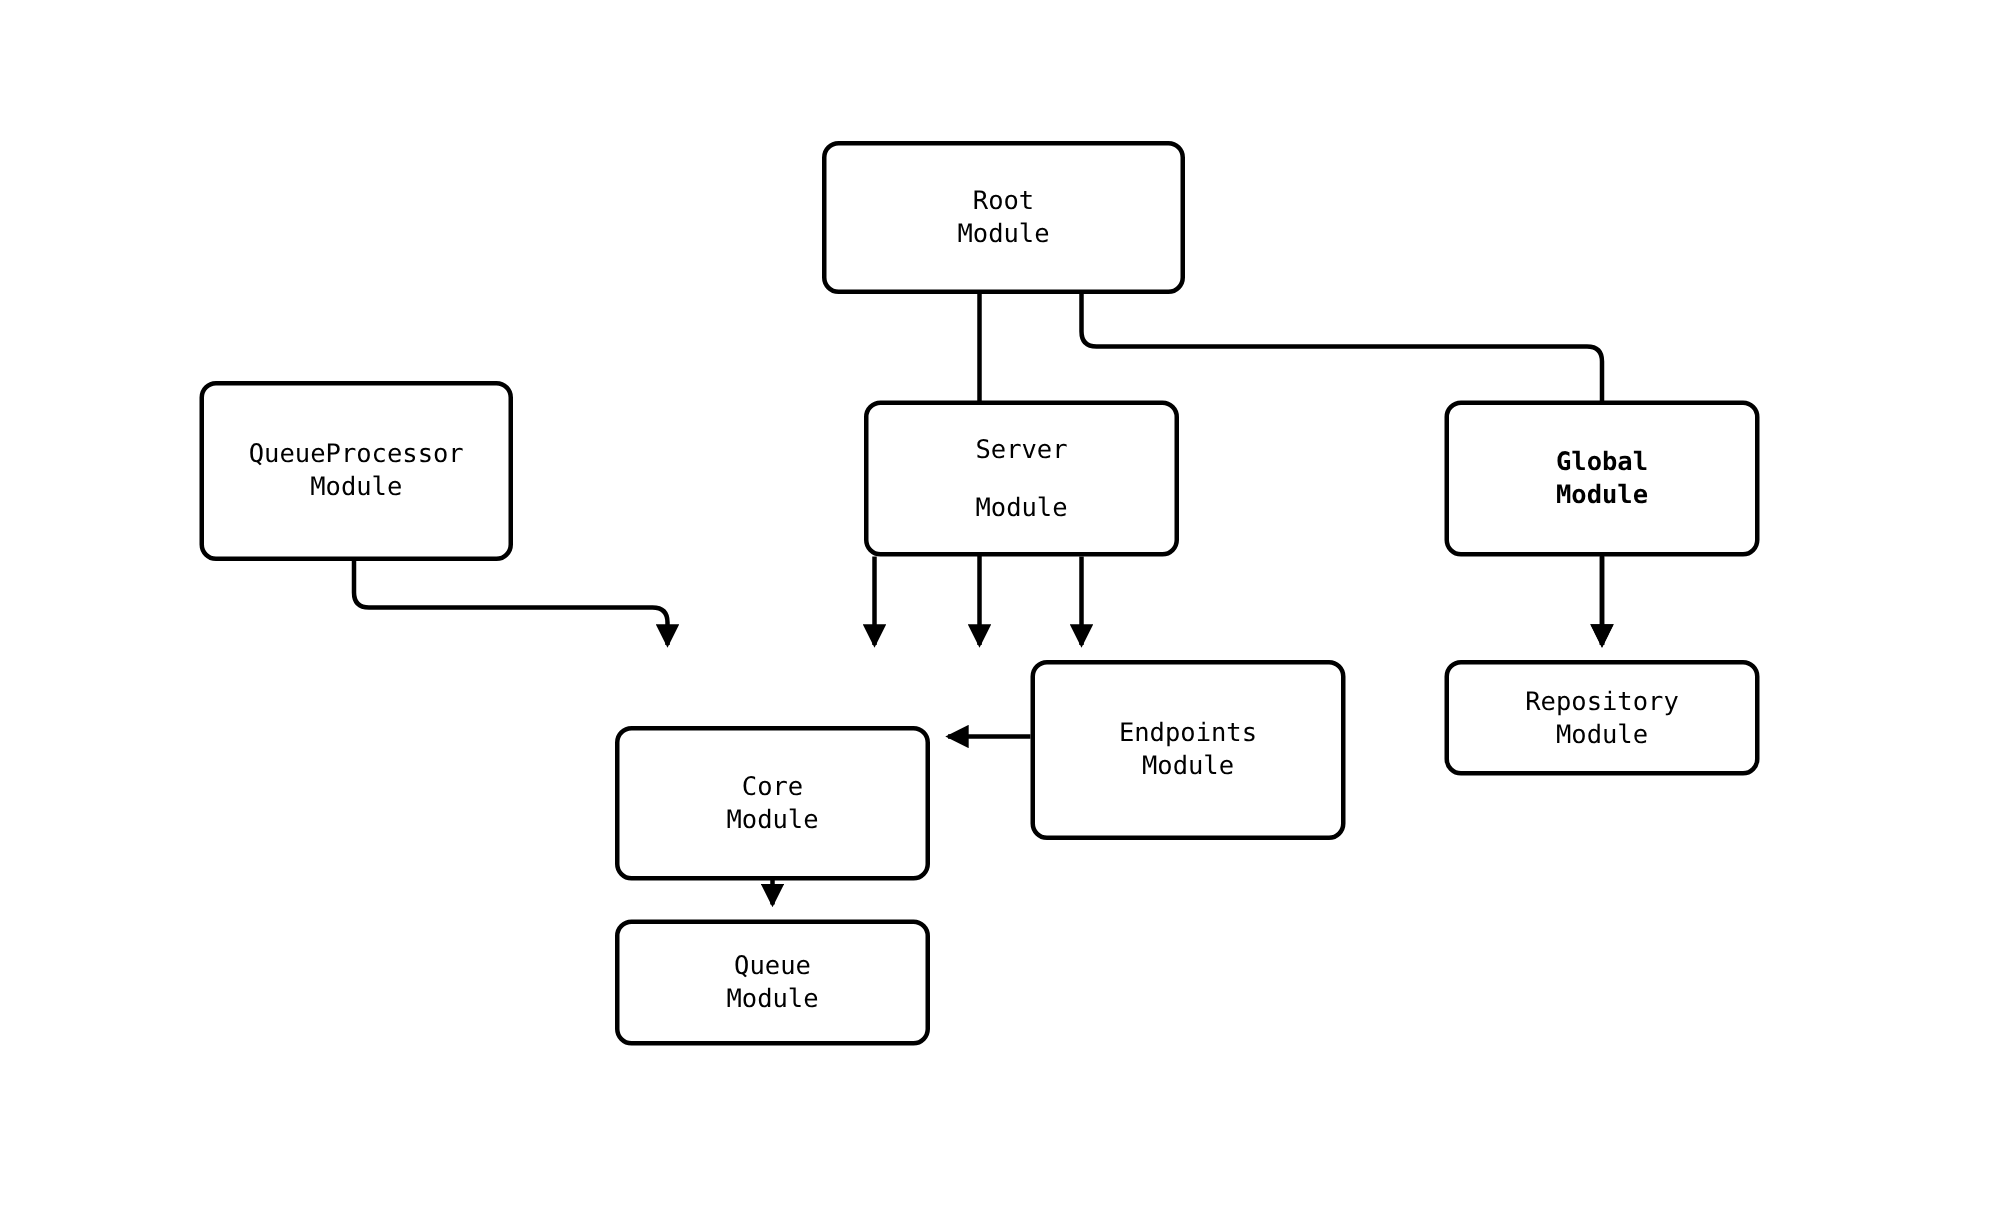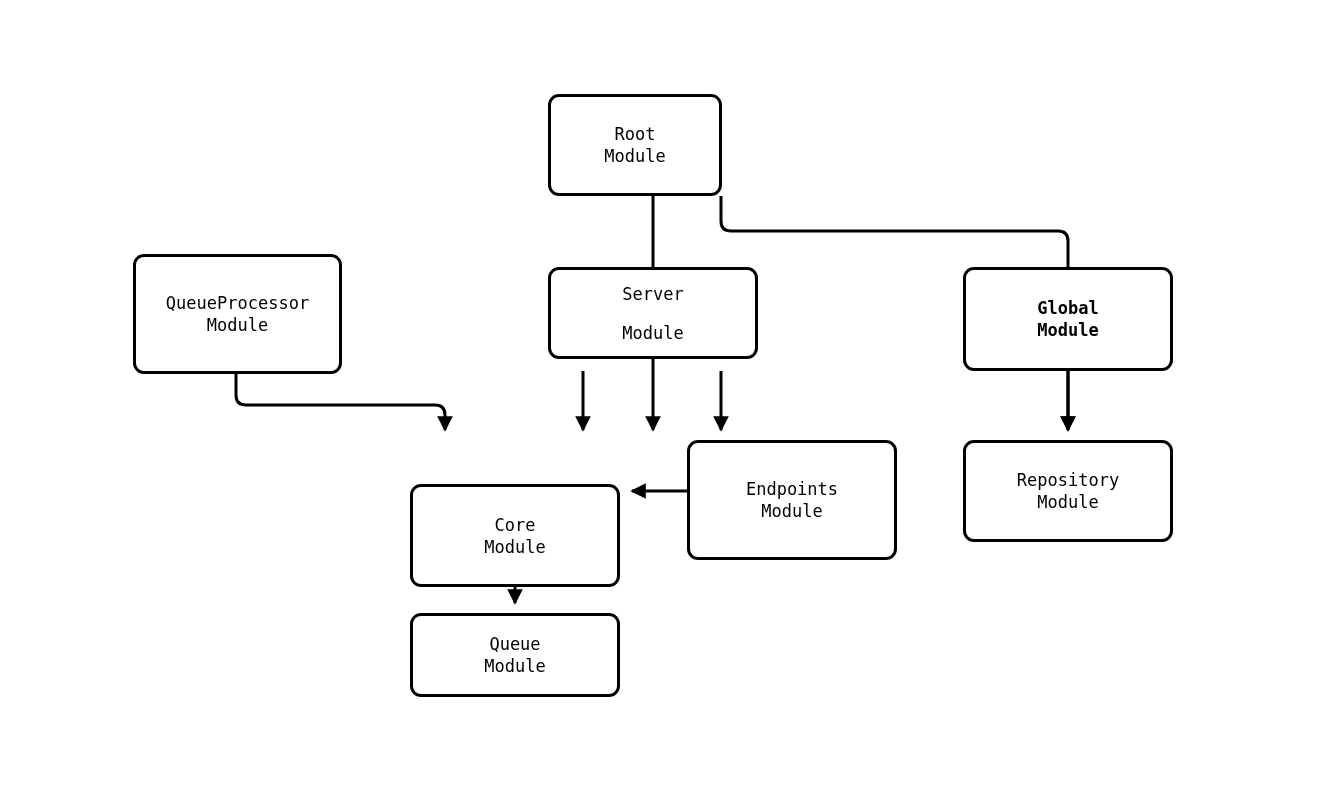--- a/index.html
+++ b/index.html
@@ -65,51 +65,51 @@
         <path d="M 721 196 L 721 221 Q 721 231 731 231 L 1058 231 Q 1068 231 1068 241 L 1068 430" marker-end="url(#arrowhead)"></path>
         <path d="M 236 371 L 236 395 Q 236 405 246 405 L 435 405 Q 445 405 445 415 L 445 430" marker-end="url(#arrowhead)"></path>
         <path d="M 583 371 L 583 430" marker-end="url(#arrowhead)"></path>
         <path d="M 721 371 L 721 430" marker-end="url(#arrowhead)"></path>
         <path d="M 1068 371 L 1068 430" marker-end="url(#arrowhead)"></path>
         <path d="M 687 491 L 632 491" marker-end="url(#arrowhead)"></path>
         <path d="M 515 543 L 515 603" marker-end="url(#arrowhead)"></path>
       </g>
   </svg>
 
-  <div class="node" style="left:548px; top:94px; width:174px; height:102px;">
+  <div class="node" style="left:548px; top:94px; width:242px; height:102px;">
     <div class="node-line">Root</div>
     <div class="node-line">Module</div>
   </div>
 
   <div class="node" style="left:133px; top:254px; width:209px; height:120px;">
     <div class="node-line">QueueProcessor</div>
     <div class="node-line">Module</div>
   </div>
 
-  <div class="node" style="left:548px; top:267px; width:210px; height:92px;gap:17px;">
+  <div class="node" style="left:576px; top:267px; width:210px; height:104px;gap:17px;">
     <div class="node-line">Server</div>
     <div class="node-line">Module</div>
   </div>
 
   <div class="node" style="left:963px; top:267px; width:210px; height:104px;font-weight:bold;">
     <div class="node-line">Global</div>
     <div class="node-line">Module</div>
   </div>
 
   <div class="node" style="left:410px; top:440px; width:210px; height:103px;margin-top:44px;">
     <div class="node-line">Core</div>
     <div class="node-line">Module</div>
   </div>
 
   <div class="node" style="left:687px; top:440px; width:210px; height:120px;">
     <div class="node-line">Endpoints</div>
     <div class="node-line">Module</div>
   </div>
 
-  <div class="node" style="left:963px; top:440px; width:210px; height:102px;">
+  <div class="node" style="left:963px; top:440px; width:210px; height:77px;">
     <div class="node-line">Repository</div>
     <div class="node-line">Module</div>
   </div>
 
   <div class="node" style="left:410px; top:613px; width:210px; height:84px;">
     <div class="node-line">Queue</div>
     <div class="node-line">Module</div>
   </div>
 
 </div>

